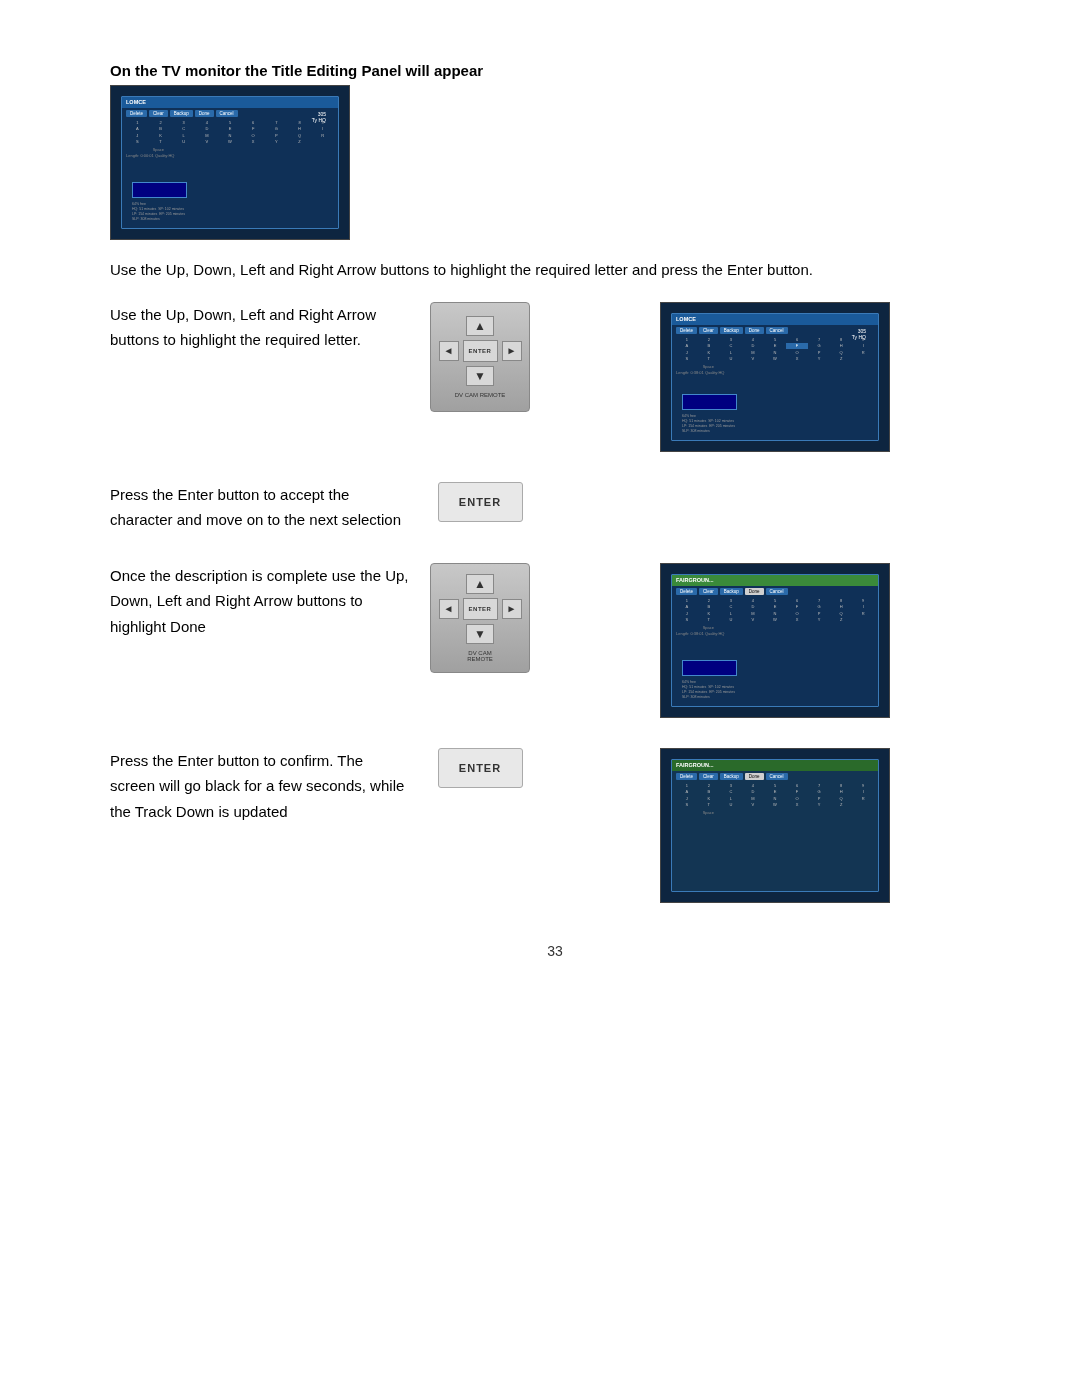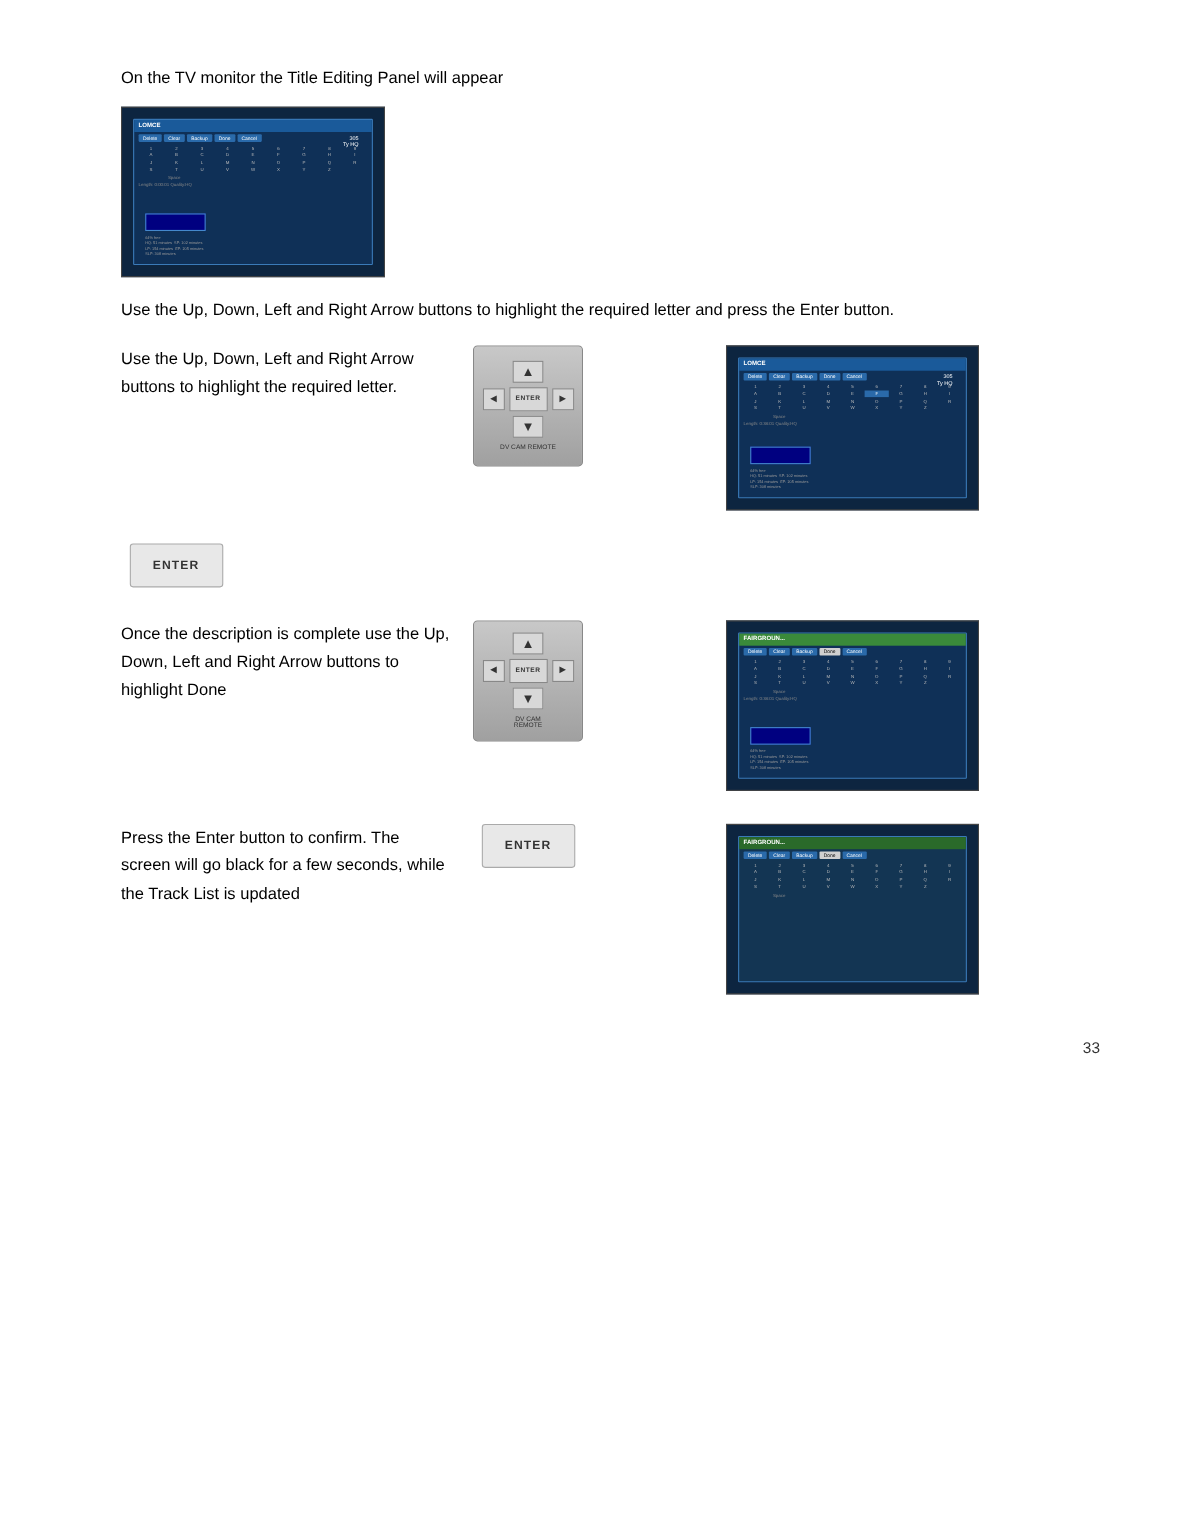--- a/index.html
+++ b/index.html
@@ -9,23 +9,24 @@
       background: #ffffff;
       font-family: Arial, sans-serif;
       font-size: 15px;
       color: #000;
       position: relative;
     }
     .page {
       padding: 60px 80px 60px 110px;
     }
     .intro-text {
-      margin-bottom: 14px;
+      margin-bottom: 2px;
       font-size: 15px;
       line-height: 1.5;
+      font-weight: bold;
     }
     .screenshot-container {
       margin-bottom: 18px;
     }
     .desc-text {
       font-size: 15px;
       line-height: 1.6;
       margin-bottom: 8px;
     }
     .two-col-section {
@@ -127,21 +128,21 @@
       border-radius: 3px;
       display: flex;
       align-items: center;
       justify-content: center;
       font-size: 11px;
       font-weight: bold;
       color: #333;
       letter-spacing: 1px;
     }
     .page-number {
-      text-align: right;
+      text-align: center;
       margin-top: 40px;
       font-size: 14px;
       color: #333;
     }
     .section-text {
       font-size: 15px;
       line-height: 1.7;
     }
     .mini-tv {
       width: 240px;
@@ -393,20 +394,23 @@
             HQ: 51 minutes&nbsp; SP: 102 minutes<br>
             LP: 154 minutes&nbsp; EP: 205 minutes<br>
             SLP: 308 minutes
           </div>
         </div>
       </div>
     </div>
   </div>
 
   <div class="two-col-section">
+    <div class="left-col">
+      <p class="section-text">Press the Enter button to accept the character and move on to the next selection</p>
+    </div>
     <div class="center-col">
       <div class="enter-img">
         <span>ENTER</span>
       </div>
     </div>
     <div class="right-col"></div>
   </div>
 
   <div class="two-col-section">
     <div class="left-col">
@@ -488,21 +492,21 @@
             LP: 154 minutes&nbsp; EP: 205 minutes<br>
             SLP: 308 minutes
           </div>
         </div>
       </div>
     </div>
   </div>
 
   <div class="two-col-section">
     <div class="left-col">
-      <p class="section-text">Press the Enter button to confirm. The screen will go black for a few seconds, while the Track List is updated</p>
+      <p class="section-text">Press the Enter button to confirm. The screen will go black for a few seconds, while the Track Down is updated</p>
     </div>
     <div class="center-col">
       <div class="enter-img">
         <span>ENTER</span>
       </div>
     </div>
     <div class="right-col">
       <div class="mini-tv" style="width:230px;height:155px;">
         <div class="mini-tv-inner" style="background:rgba(20,55,85,0.9);">
           <div class="mini-tv-titlebar" style="background:#2a6a2a;">

